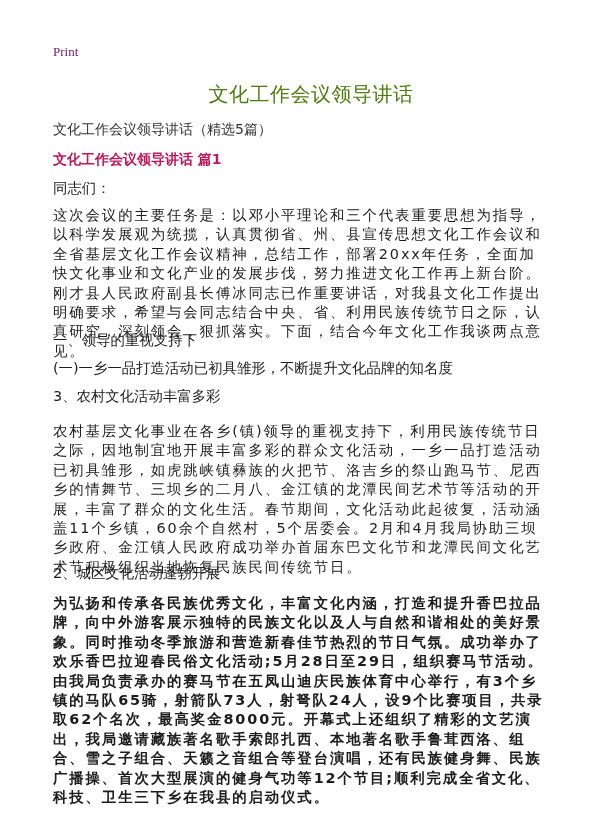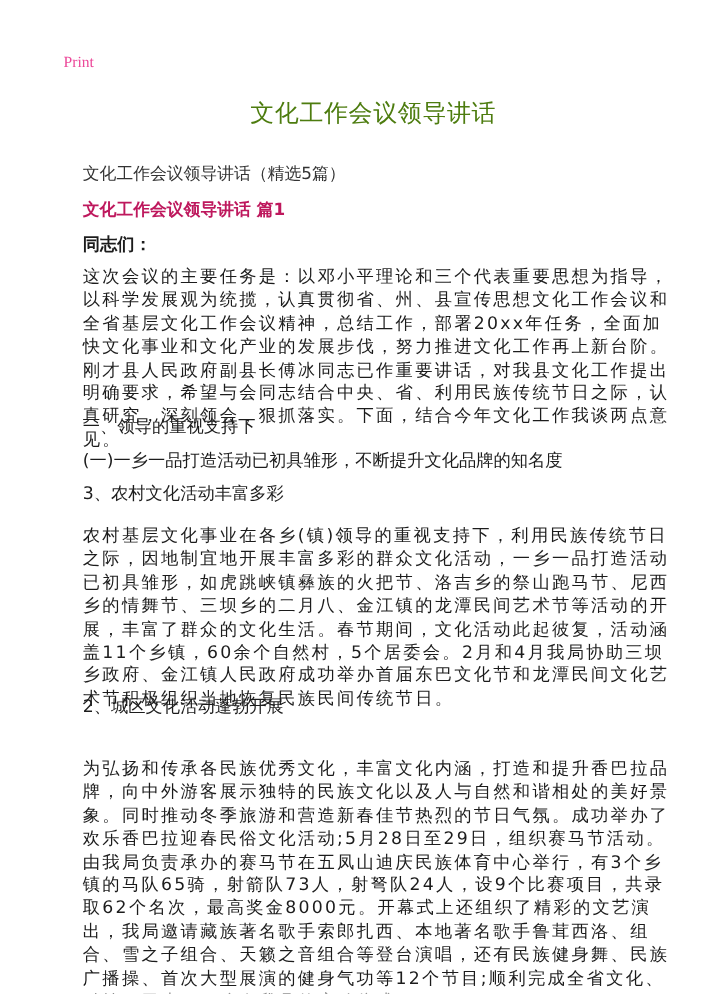--- a/index.html
+++ b/index.html
@@ -14,56 +14,56 @@
       position: relative;
       color: #1a1a1a;
       font-family: "DejaVu Sans", sans-serif;
     }
     .print-label {
       position: absolute;
       left: 53px;
       top: 44px;
       font-family: "Liberation Serif", serif;
       font-size: 13px;
-      color: #ec4899;
+      color: #701a75;
       margin: 0;
     }
     .doc-title {
       position: absolute;
       left: 0;
       width: 600px;
       top: 81px;
       text-align: center;
       font-size: 20px;
       font-weight: normal;
       color: #4d7c0f;
       margin: 0;
       letter-spacing: 0.5px;
       padding-left: 11px;
     }
     .block {
       position: absolute;
       left: 53px;
       width: 494px;
-      margin: 16px;
+      margin: 0;
       font-size: 14.4px;
       line-height: 19.4px;
       color: #1c1c1c;
       letter-spacing: 1.9px;
     }
     .subtitle { top: 120px; letter-spacing: 0; font-size: 14px; color: #333; }
     .section-title { top: 150px; font-weight: bold; letter-spacing: 0; font-size: 14px; color: #be185d; }
-    .greeting { top: 179px; letter-spacing: 0; font-weight: bold; }
+    .greeting { top: 179px; letter-spacing: 0; }
     .p1 { top: 206px; }
     .h1 { top: 331px; letter-spacing: 0; }
     .h2 { top: 359px; letter-spacing: 0; }
     .h3 { top: 387px; letter-spacing: 0; }
     .p2 { top: 422px; }
     .h4 { top: 564px; letter-spacing: 0; }
-    .p3 { top: 616px; }
+    .p3 { top: 594px; font-weight: bold; }
   </style>
 </head>
 <body>
 
 <div class="print-label">Print</div>
 
 <h1 class="doc-title">文化工作会议领导讲话</h1>
 
 <p class="block subtitle">文化工作会议领导讲话（精选5篇）</p>
 

